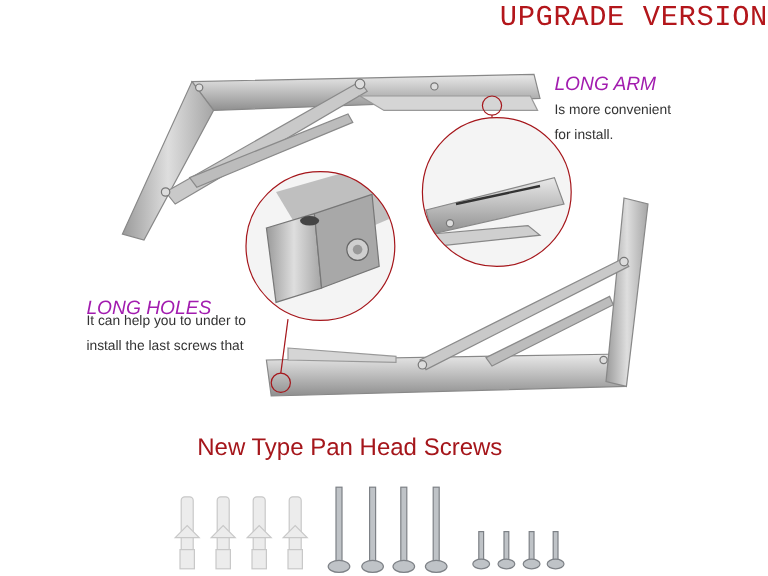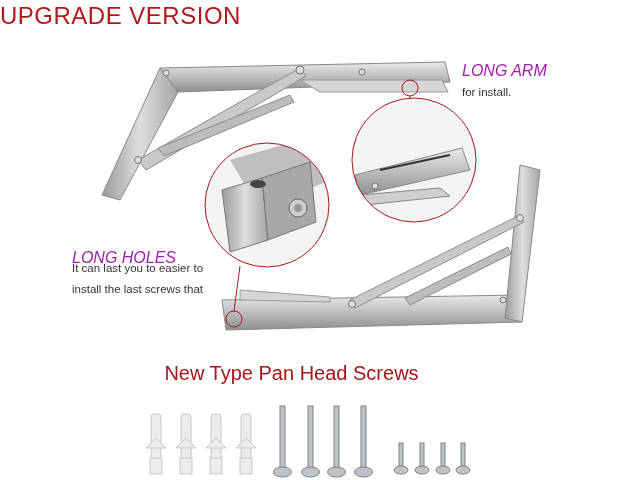--- a/index.html
+++ b/index.html
@@ -1,18 +1,18 @@
 <!DOCTYPE html>
 <html><head>
 <meta charset="utf-8">
 <style>
   * { margin:0; padding:0; box-sizing:border-box; }
   html, body { width:640px; height:480px; background:#ffffff; overflow:hidden; }
   body { position:relative; font-family:"Liberation Sans", sans-serif; }
-  .title { position:absolute; left:0; top:2px; width:640px; text-align:left; color:#b3161b; font-size:24px; letter-spacing:0.5px; }
+  .title { position:absolute; left:0; top:2px; width:640px; text-align:right; color:#b3161b; font-size:24px; letter-spacing:0.5px;font-family:Liberation Mono, monospace; }
   .callout-title { position:absolute; color:#a21caf; font-size:16px;font-style:italic; }
   .callout-text { position:absolute; color:#333; font-size:11.5px; line-height:21px; }
   .screws-title { position:absolute; left:0; top:362px; width:583px; text-align:center; color:#a5161b; font-size:20px; }
   svg.art { position:absolute; left:0; top:0; }
 </style>
 </head>
 <body>
 
 <div class="title">UPGRADE VERSION</div>
 
@@ -127,22 +127,23 @@
           <ellipse cx="443" cy="470" rx="7" ry="4"></ellipse>
         <rect x="461" y="443" width="4" height="24"></rect>
           <ellipse cx="463" cy="470" rx="7" ry="4"></ellipse>
       </g>
     </g>
   </g>
 </svg>
 
 <div class="callout-title" style="left:462px;top:62px;">LONG ARM</div>
 <div class="callout-text" style="left:462px;top:82px;">
+  <div>Is more convenient</div>
   <div>for install.</div>
 </div>
 
 <div class="callout-title" style="left:72px;top:235px;margin-top:14px;">LONG HOLES</div>
 <div class="callout-text" style="left:72px;top:258px;">
-  <div>It can last you to easier to</div>
+  <div>It can help you to under to</div>
   <div>install the last screws that</div>
 </div>
 
 <div class="screws-title">New Type Pan Head Screws</div>
 
 </body></html>

